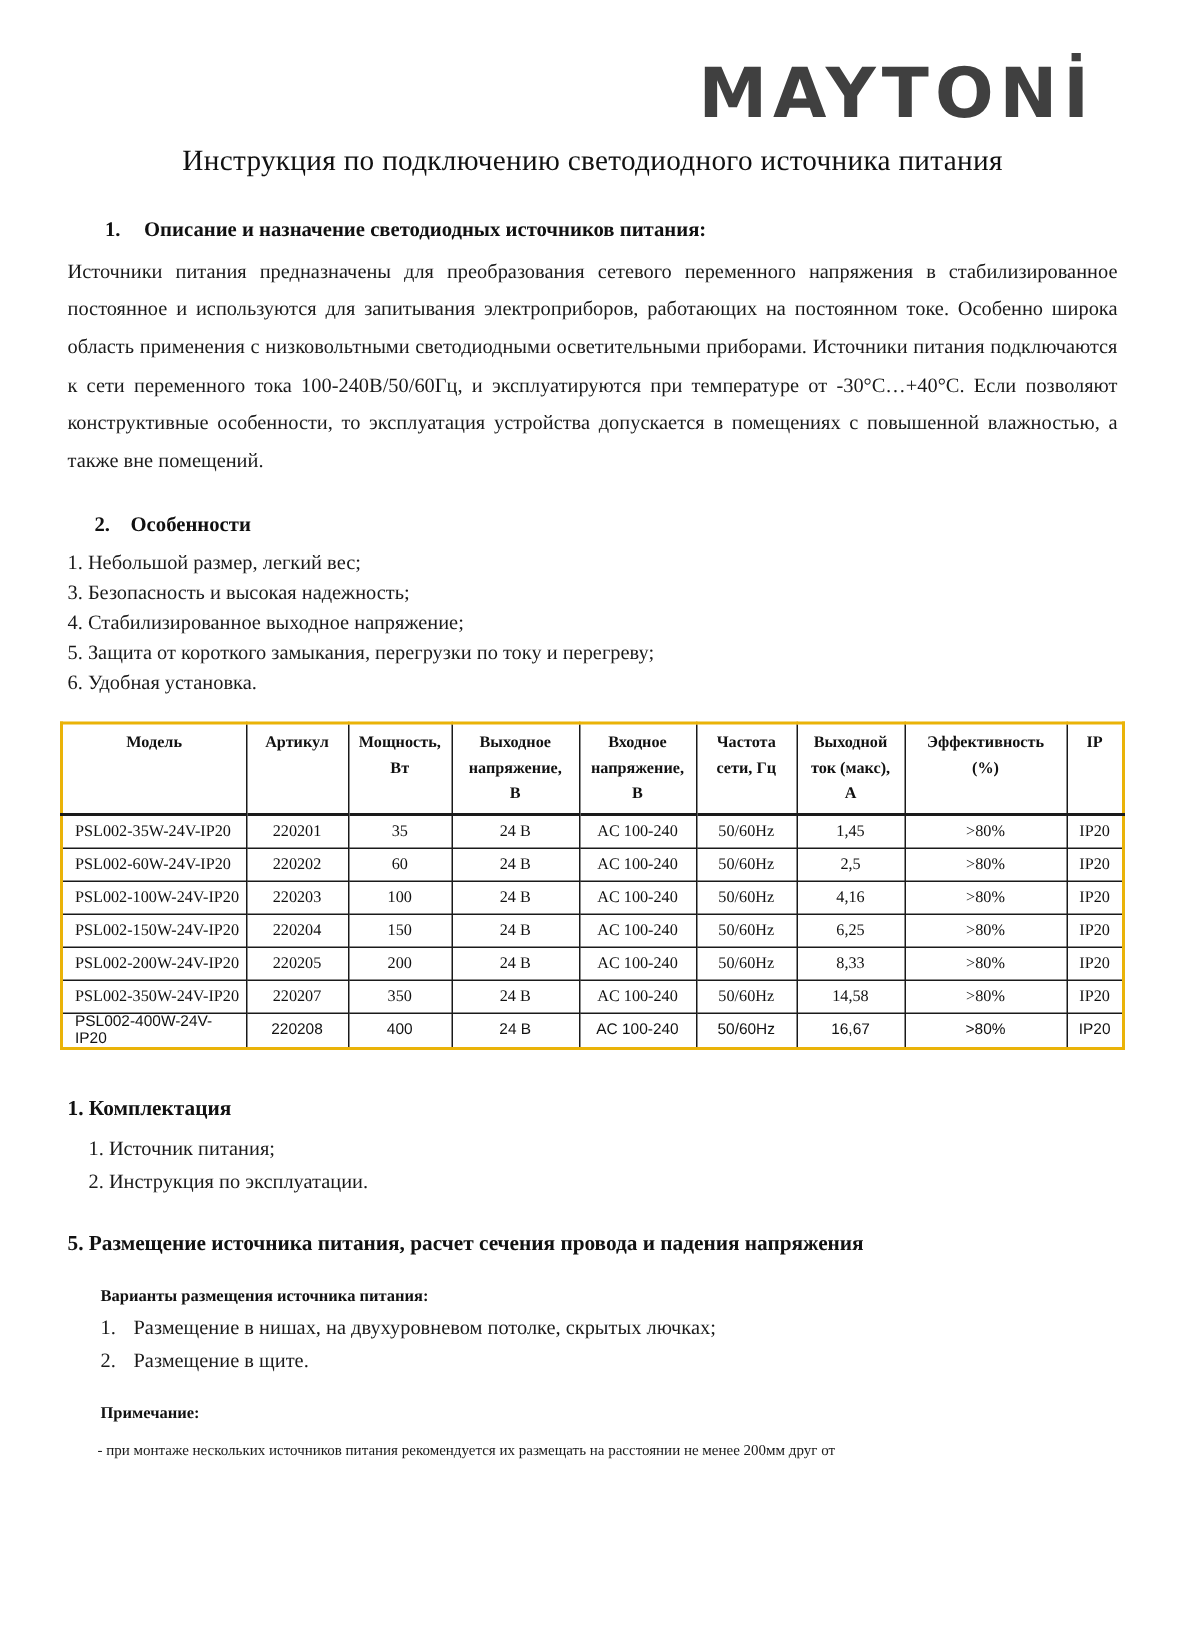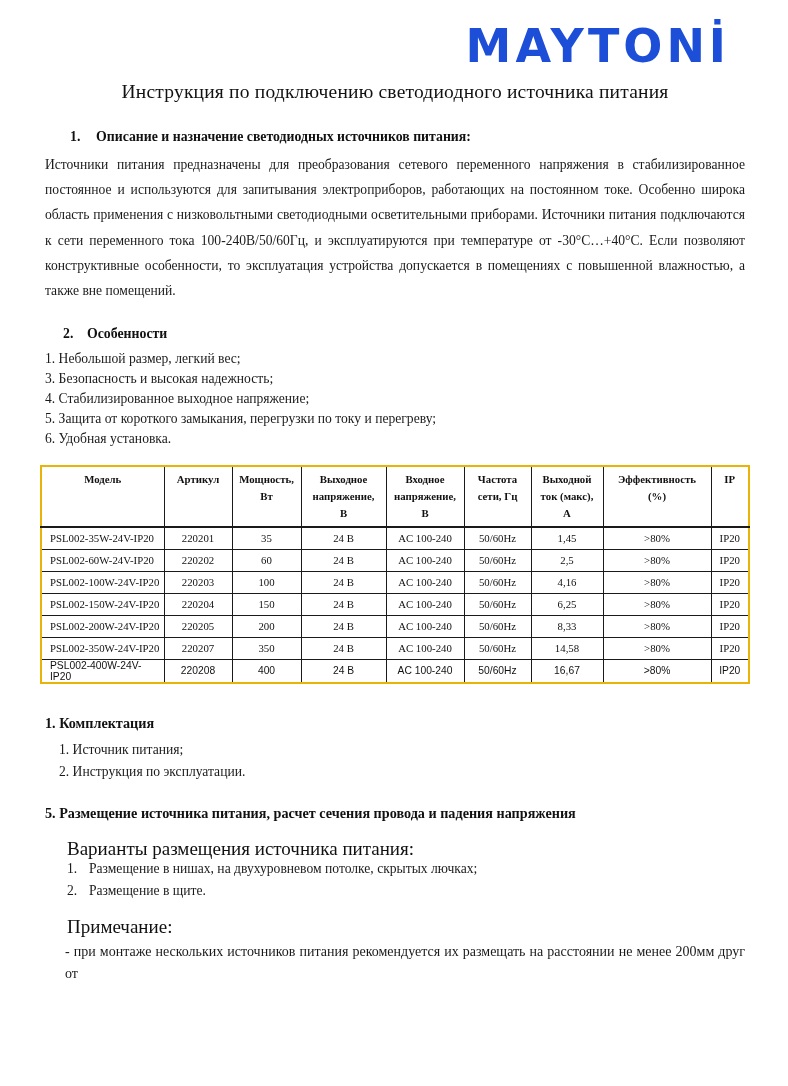--- a/index.html
+++ b/index.html
@@ -11,29 +11,29 @@
     background: #ffffff;
     color: #1a1a1a;
     font-family: "Liberation Serif", serif;
     box-sizing: border-box;
     padding: 0 43px 0 45px;
     overflow: hidden;
   }
 
   
   .logo {
-    padding-top: 20px;
+    padding-top: 36px;
     padding-right: 15px;
     text-align: right;
     font-family: "DejaVu Sans", sans-serif;
     font-weight: bold;
     font-size: 46px;
     letter-spacing: 4px;
     line-height: 1.15;
-    color: #1d4ed8;
+    color: #404040;
   }
 
   
   .title {
     margin: 8px 0 0 0;
     text-align: center;
     font-size: 19.5px;
     font-weight: normal;
     letter-spacing: 0.2px;
     color: #111;
@@ -91,28 +91,28 @@
     overflow: hidden;
   }
   table.chars td.model { text-align: left; padding-left: 8px; }
   table.chars tr.sans td { font-family: "Liberation Sans", sans-serif; font-size: 10.3px; }
 
   
   .kit { margin-top: 6px; padding-left: 14px; font-size: 13.6px; }
   .kit .kit-item { line-height: 22.5px; }
 
   
-  .sub-h { margin-top: 16px; padding-left: 22px; font-weight: normal; font-size: 19px; line-height: 19px; color: #111; }
+  .sub-h { margin-top: 16px; padding-left: 22px; font-weight: bold; font-size: 11px; line-height: 19px; color: #111; }
   .variant { display: flex; padding-left: 22px; font-size: 13.6px; line-height: 22.5px; }
   .variant .vnum { flex: none; width: 22px; }
   .note-h { margin-top: 14px; }
   .note {
     margin: 5px 0 0 0;
     padding-left: 20px;
-    font-size: 14px;
+    font-size: 10px;
     line-height: 22px;
     text-align: justify;
   }
 </style>
 </head>
 <body>
 
 <div class="page">
 
   <div class="logo">MAYTONİ</div>

